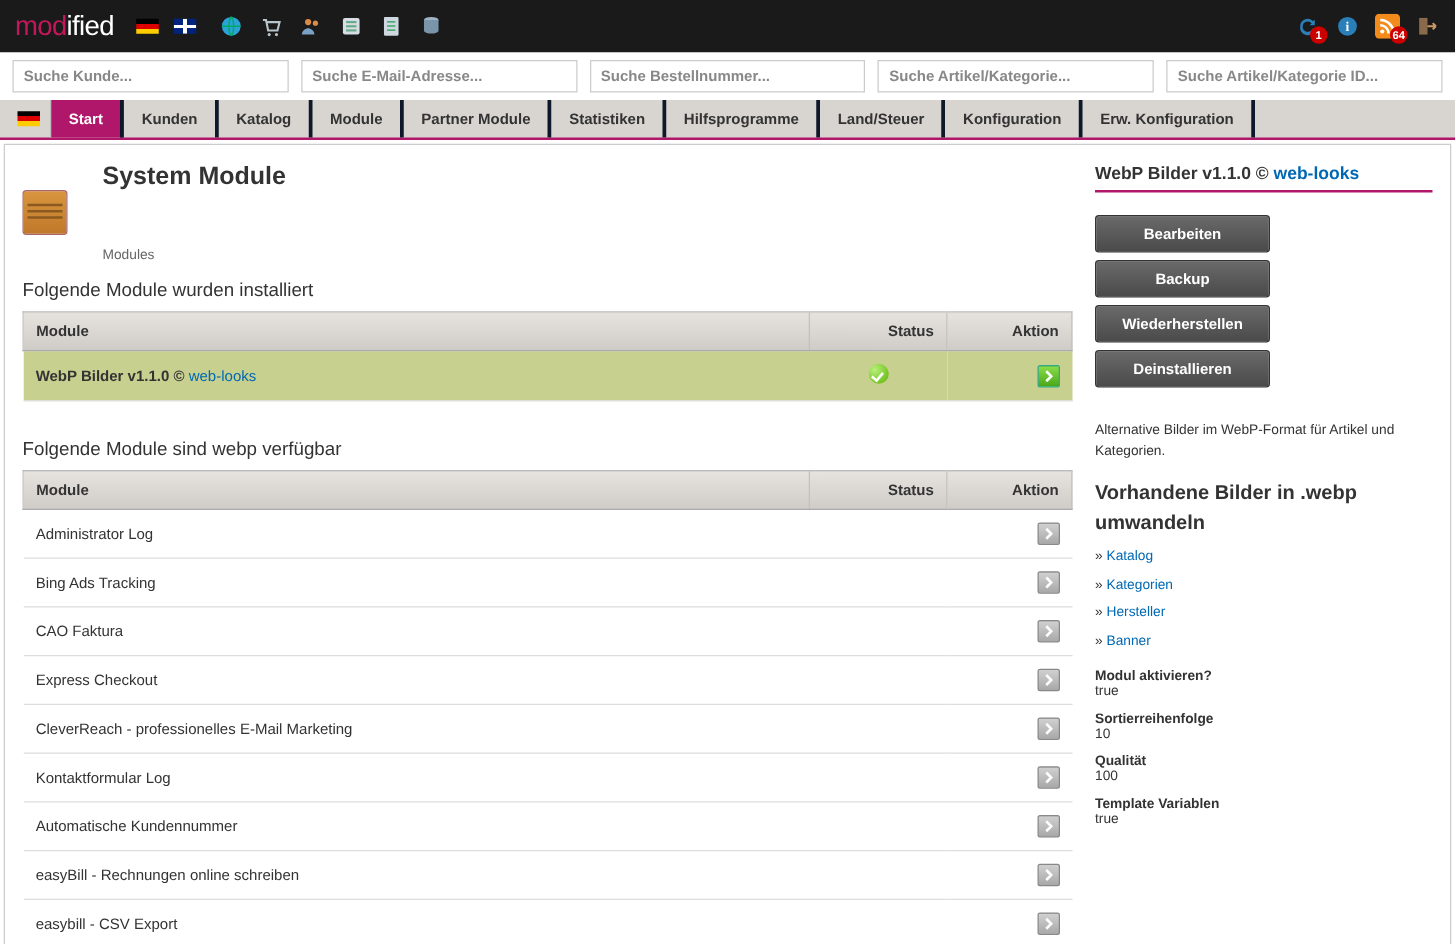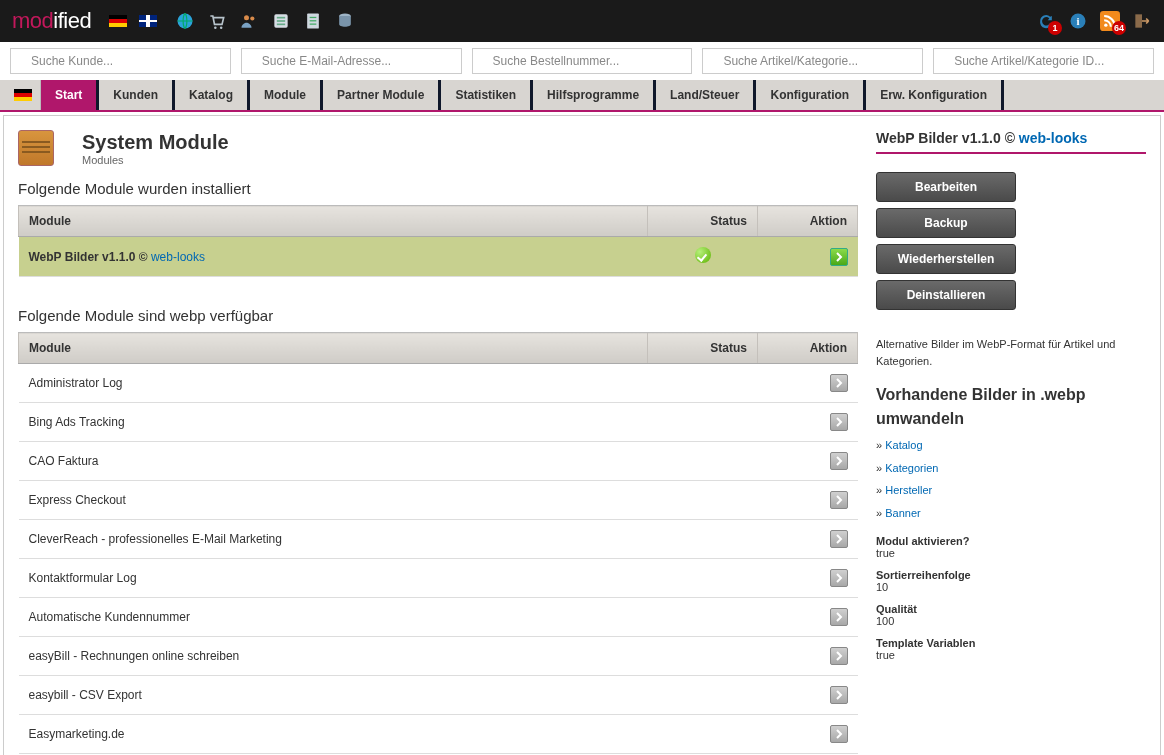--- a/index.html
+++ b/index.html
@@ -16,40 +16,40 @@
   .flag-de { background: linear-gradient(#000 33%, #d00 33% 66%, #fc0 66%); }
   .flag-uk { background: #00247d; overflow: hidden; }
   .flag-uk::before { content:""; position:absolute; inset:0; background:
     linear-gradient(to bottom, transparent 40%, #fff 40% 60%, transparent 60%),
     linear-gradient(to right, transparent 40%, #fff 40% 60%, transparent 60%); }
   .top-icon { width: 20px; height: 20px; display: inline-flex; align-items:center; justify-content:center; cursor:pointer; position:relative; }
   .badge { position:absolute; bottom:-4px; right:-6px; background:#c00; color:#fff; font-size:9px; font-weight:bold; border-radius:50%; min-width:14px; height:14px; line-height:14px; text-align:center; padding:0 2px; }
 
   
   .search-row { display:flex; gap:10px; padding:6px 10px; background:#fff; }
-  .search-row input { flex:1; height:26px; padding:3px 20px; border:1px solid #ccc; font-size:12px; color:#333; font-style:italic; }
+  .search-row input { flex:1; height:26px; padding:3px 8px; border:1px solid #ccc; font-size:12px; color:#333; font-style:italic;font-weight:bold; }
   .search-row input::placeholder { color:#888; font-style:normal; }
 
   
   .mainnav { background:#d8d5d1; border-bottom:2px solid #b0176b; display:flex; height:32px; padding-left:6px; align-items:stretch; }
   .mainnav .flag-cell { display:flex; align-items:center; padding:0 8px; border-right:1px solid #bbb; }
   .mainnav-item { display:flex; align-items:center; padding:0 14px; font-weight:bold; font-size:12px; color:#333; cursor:pointer; border-right:3px solid #0f172a; }
   .mainnav-item.active { background:#b0176b; color:#fff; }
 
   
   .pagewrap { border:1px solid #ccc; margin:3px 3px 0 3px; padding:14px; display:flex; gap:18px; }
   .main-col { flex:1; }
   .side-col { width:270px; }
 
   
   .section-head { display:flex; align-items:center; gap:28px; margin-bottom:14px; }
   .section-head .icon-box { width:36px; height:36px; background:linear-gradient(#d8953e,#c0782a); border:1px solid #a66; border-radius:3px; position:relative; }
   .section-head .icon-box::before { content:""; position:absolute; left:3px; right:3px; top:10px; height:2px; background:#8a5a20; box-shadow:0 5px 0 #8a5a20, 0 10px 0 #8a5a20; }
   .section-head h1 { font-size:20px; font-weight:bold; color:#333; }
-  .section-head .sub { font-size:11px; color:#666; }
+  .section-head .sub { font-size:11px; color:#666;margin-top:45px; }
 
   .subheading { font-size:15px; color:#333; margin:6px 0 8px 0; }
 
   
   table.listing { width:100%; border-collapse:collapse; }
   table.listing thead th { background:linear-gradient(#e6e3de,#cfccc7); text-align:left; padding:8px 10px; font-weight:bold; font-size:12px; color:#333; border-top:1px solid #bbb; border-bottom:1px solid #aaa; border-left:1px solid #c4c0bb; }
   table.listing thead th:last-child { border-right:1px solid #c4c0bb; }
   table.listing thead th.center { text-align:right; }
   table.listing thead th.right { text-align:right; }
   table.listing tbody td { padding:10px 10px; border-bottom:1px solid #ddd; font-size:12px; }

